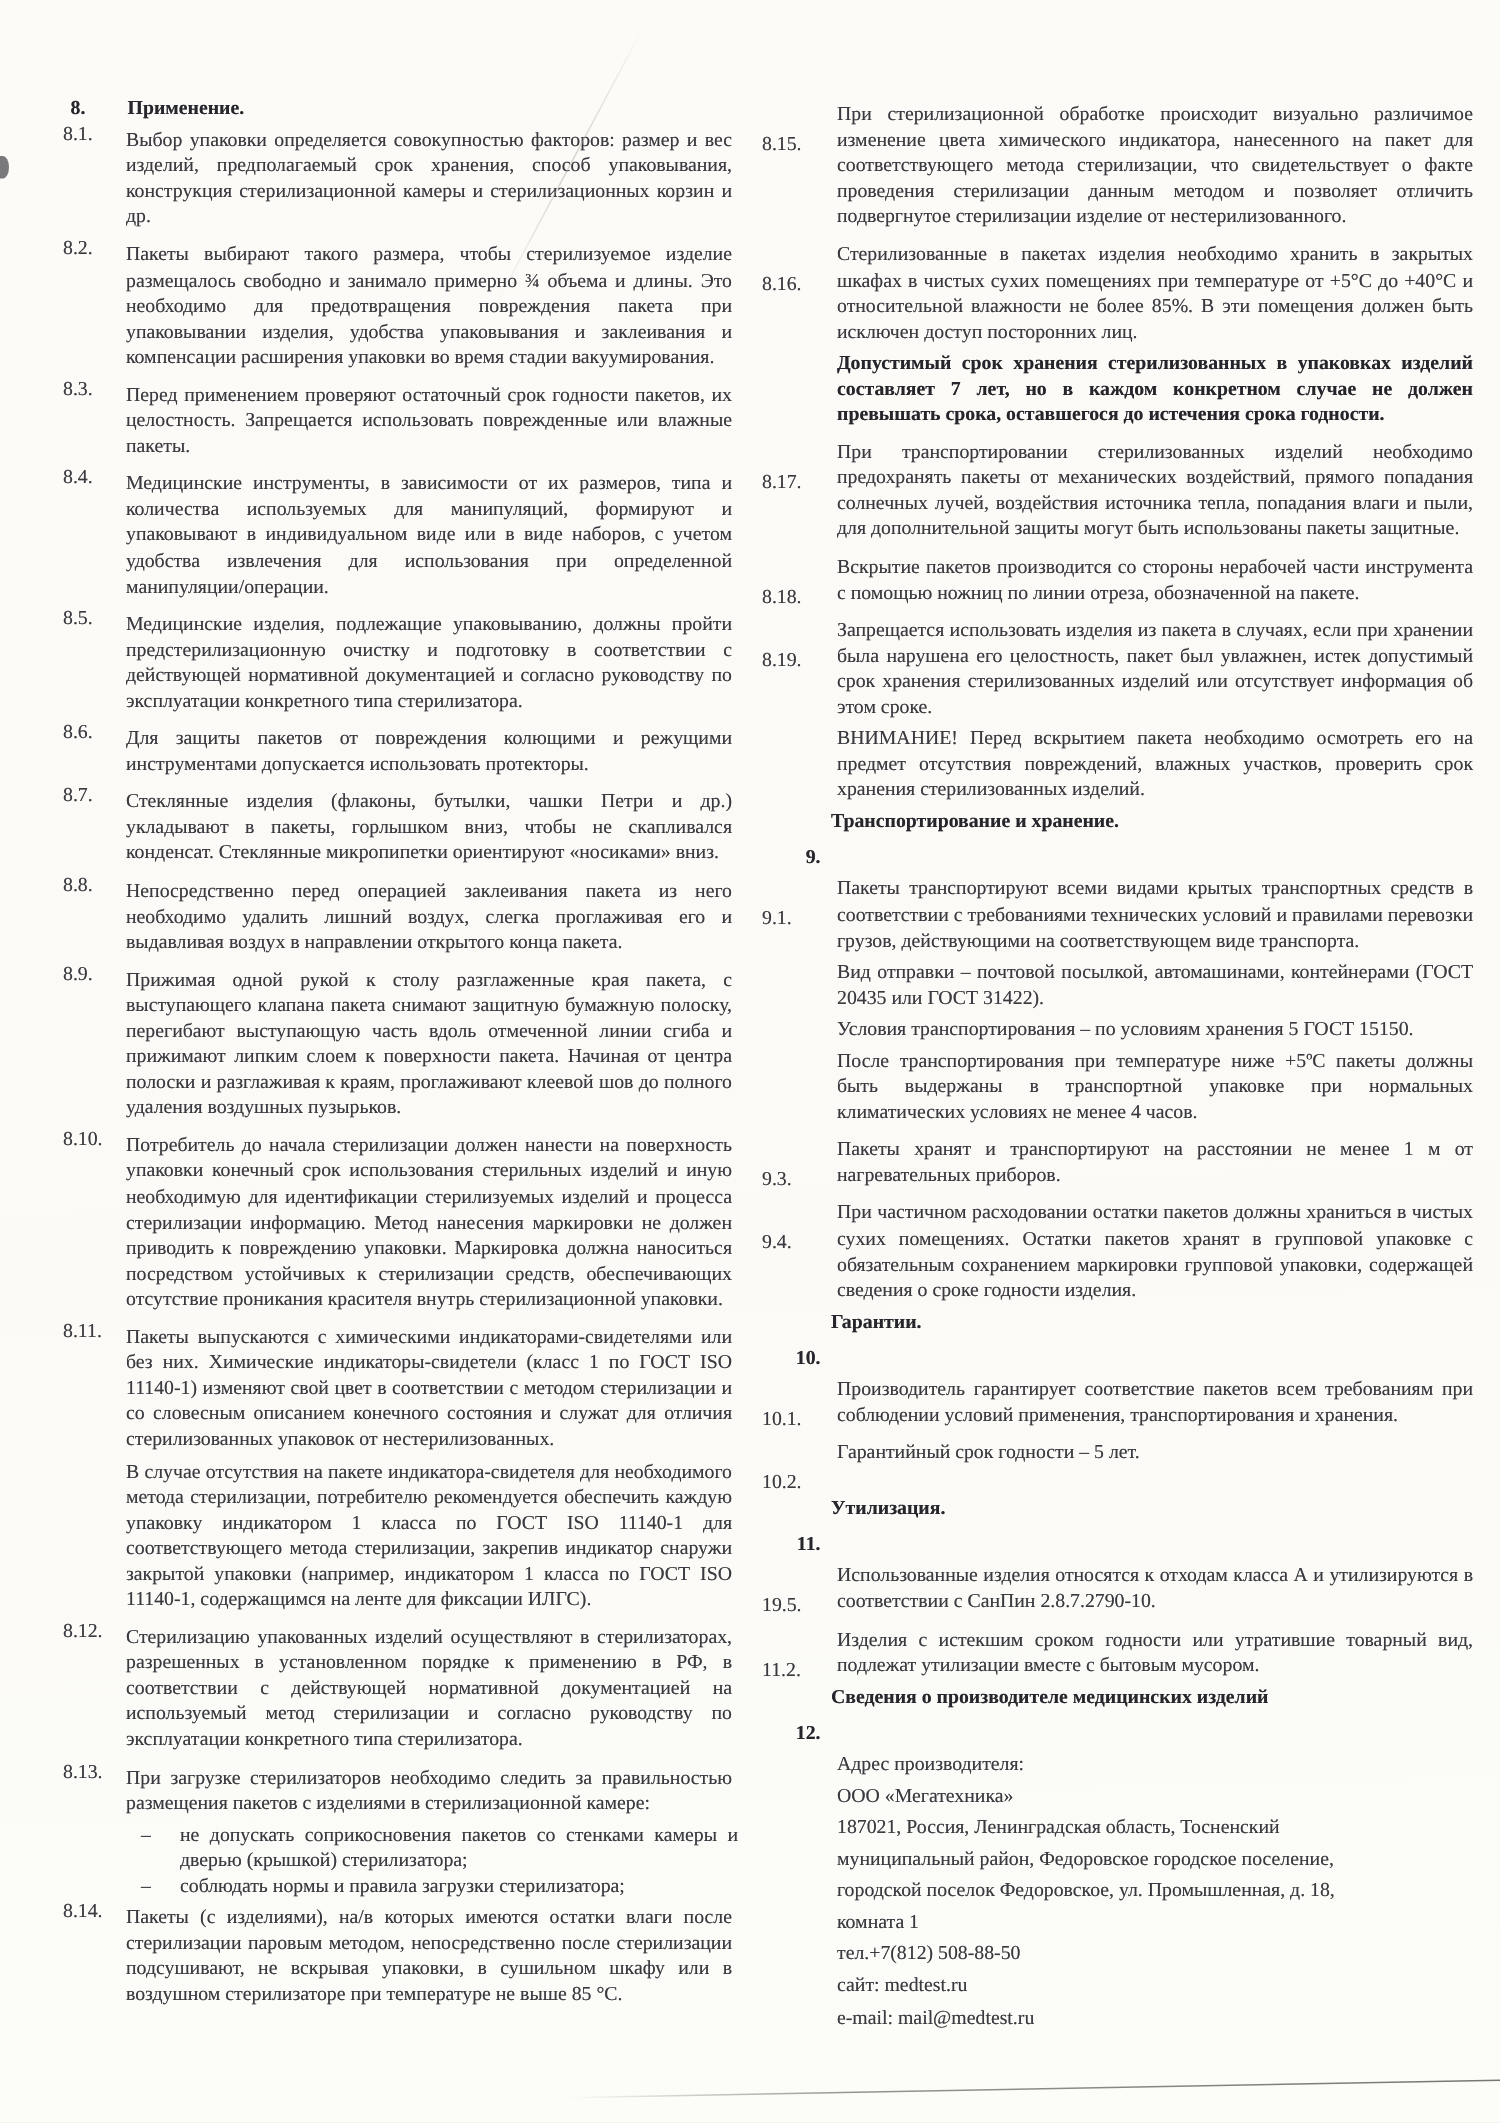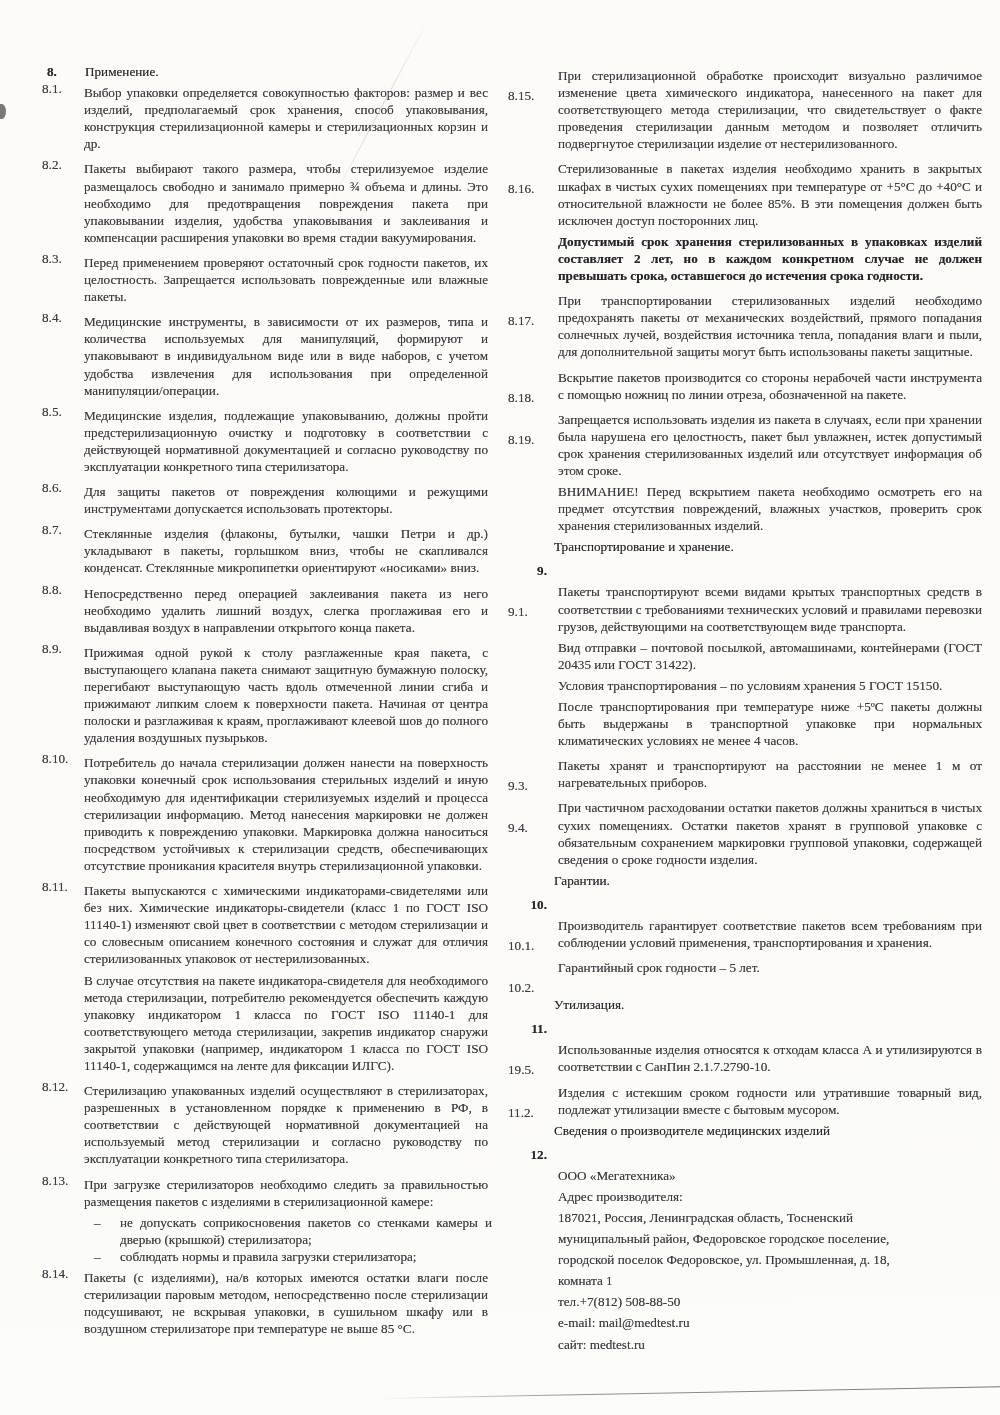--- a/index.html
+++ b/index.html
@@ -36,21 +36,21 @@
   .col-right .row.header .num{box-sizing:border-box;text-align:right;padding-right:7px;padding-left:0;}
   .body{flex:1 1 auto;min-width:0;}
   p.para{
     margin:4px;
     text-align:justify;
     hyphens:none;
     font-family:Liberation Serif, serif;
   }
   p.para.bold{font-weight:bold;color:#26252b;}
   p.para.left{text-align:left;}
-  .title{font-weight:normal;color:#27262c;}
+  .title{font-weight:bold;color:#27262c;}
   .dash-row{display:flex;margin-left:14px;}
   .dash{flex:0 0 26px;}
   .dash-text{flex:1 1 auto;text-align:justify;}
   
   .edge-line{
     position:absolute;
     left:378px;top:1398px;
     width:625px;height:1.4px;
     background:linear-gradient(to right, rgba(160,158,150,0), rgba(115,113,106,.75) 30%, rgba(95,94,88,.85));
     transform:rotate(-1.08deg);
@@ -180,21 +180,21 @@
       <div class="row">
         <span class="num">8.15.</span>
         <div class="body">
           <p class="para">При стерилизационной обработке происходит визуально различимое изменение цвета химического индикатора, нанесенного на пакет для соответствующего метода стерилизации, что свидетельствует о факте проведения стерилизации данным методом и позволяет отличить подвергнутое стерилизации изделие от нестерилизованного.</p>
         </div>
       </div>
       <div class="row">
         <span class="num">8.16.</span>
         <div class="body">
           <p class="para">Стерилизованные в пакетах изделия необходимо хранить в закрытых шкафах в чистых сухих помещениях при температуре от +5°С до +40°С и относительной влажности не более 85%. В эти помещения должен быть исключен доступ посторонних лиц.</p>
-          <p class="para bold">Допустимый срок хранения стерилизованных в упаковках изделий составляет 2 лет, но в каждом конкретном случае не должен превышать срока, оставшегося до истечения срока годности.</p>
+          <p class="para bold">Допустимый срок хранения стерилизованных в упаковках изделий составляет 7 лет, но в каждом конкретном случае не должен превышать срока, оставшегося до истечения срока годности.</p>
         </div>
       </div>
       <div class="row">
         <span class="num">8.17.</span>
         <div class="body">
           <p class="para">При транспортировании стерилизованных изделий необходимо предохранять пакеты от механических воздействий, прямого попадания солнечных лучей, воздействия источника тепла, попадания влаги и пыли, для дополнительной защиты могут быть использованы пакеты защитные.</p>
         </div>
       </div>
       <div class="row">
         <span class="num">8.18.</span>
@@ -250,44 +250,44 @@
           <p class="para">Гарантийный срок годности – 5 лет.</p>
         </div>
       </div>
       <div class="row header">
         <span class="num">11.</span>
         <div class="body"><span class="title">Утилизация.</span></div>
       </div>
       <div class="row">
         <span class="num">19.5.</span>
         <div class="body">
-          <p class="para">Использованные изделия относятся к отходам класса А и утилизируются в соответствии с СанПин 2.1.7.2790-10.</p>
+          <p class="para">Использованные изделия относятся к отходам класса А и утилизируются в соответствии с СанПин 2.8.7.2790-10.</p>
         </div>
       </div>
       <div class="row">
         <span class="num">11.2.</span>
         <div class="body">
           <p class="para">Изделия с истекшим сроком годности или утратившие товарный вид, подлежат утилизации вместе с бытовым мусором.</p>
         </div>
       </div>
       <div class="row header">
         <span class="num">12.</span>
         <div class="body"><span class="title">Сведения о производителе медицинских изделий</span></div>
       </div>
       <div class="row">
         <span class="num"></span>
         <div class="body">
+          <p class="para left">Адрес производителя:</p>
           <p class="para left">ООО «Мегатехника»</p>
-          <p class="para left">Адрес производителя:</p>
           <p class="para left">187021, Россия, Ленинградская область, Тосненский</p>
           <p class="para left">муниципальный район, Федоровское городское поселение,</p>
           <p class="para left">городской поселок Федоровское, ул. Промышленная, д. 18,</p>
           <p class="para left">комната 1</p>
           <p class="para left">тел.+7(812) 508-88-50</p>
+          <p class="para left">сайт: medtest.ru</p>
           <p class="para left">e-mail: mail@medtest.ru</p>
-          <p class="para left">сайт: medtest.ru</p>
         </div>
       </div>
     </div>
   <div class="scratch"></div>
   <div class="smudge"></div>
   <div class="edge-line"></div>
 </div>
 
 </body></html>

